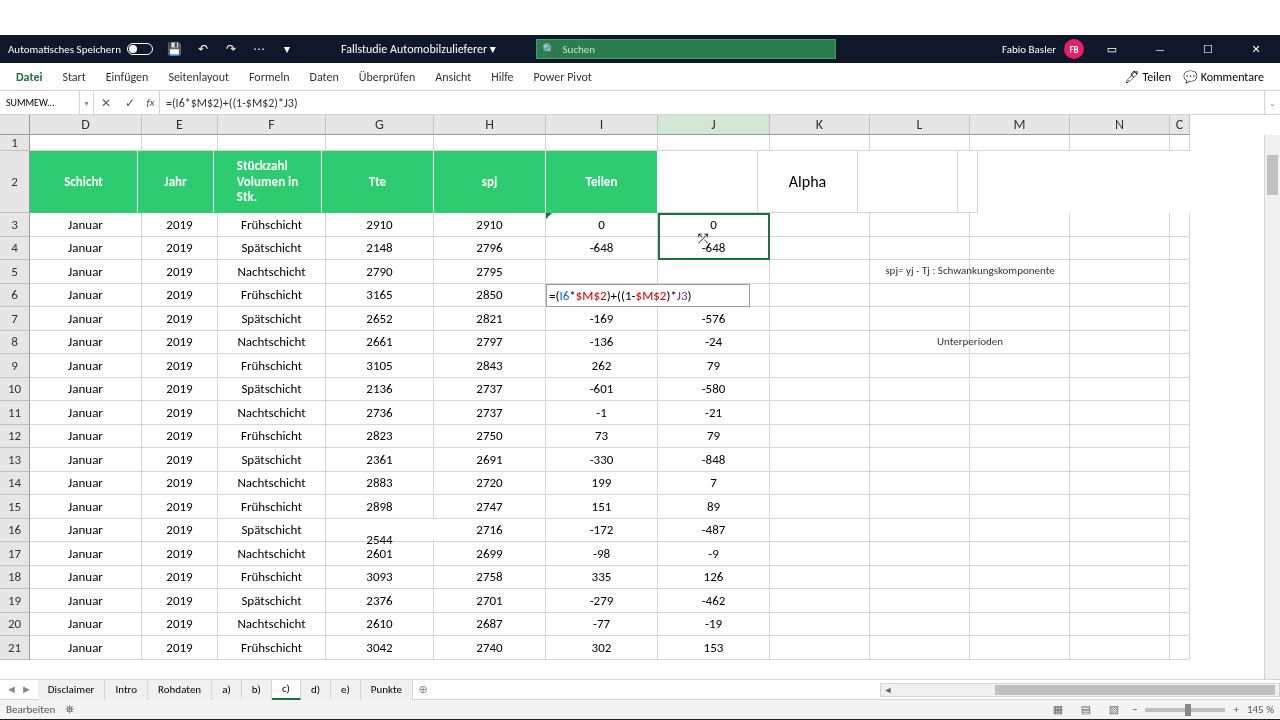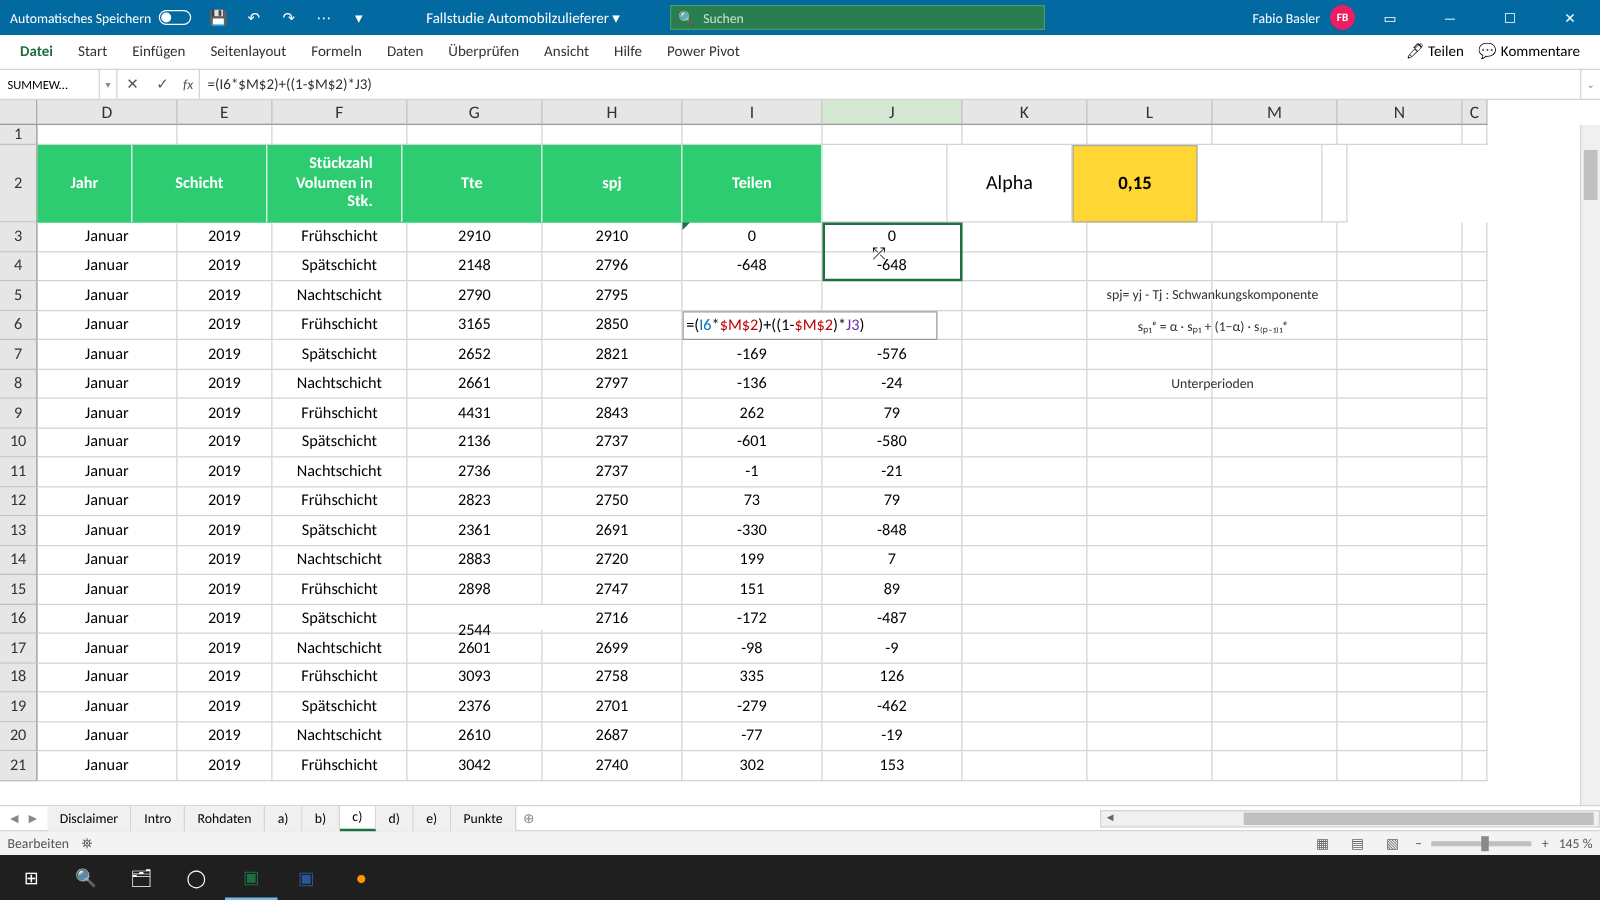--- a/index.html
+++ b/index.html
@@ -1,19 +1,19 @@
 <!DOCTYPE html>
 <html><head>
 <meta charset="utf-8">
 <style>
 * { margin: 0; padding: 0; box-sizing: border-box; font-family: 'Segoe UI', Calibri, sans-serif; }
 body { background: #fff; overflow: hidden; width: 1280px; height: 720px; position: relative; }
 
 
-.titlebar { background: #0369a1; height: 28px; display: flex; align-items: center; color: #fff; font-size: 11px; }
+.titlebar { background: #0f172a; height: 28px; display: flex; align-items: center; color: #fff; font-size: 11px; margin-top: 35px; }
 .autosave { display: flex; align-items: center; gap: 6px; padding: 0 8px; }
 .toggle { width: 26px; height: 12px; border: 1px solid #fff; border-radius: 6px; position: relative; }
 .toggle::after { content: ''; position: absolute; width: 8px; height: 8px; background: #fff; border-radius: 50%; top: 1px; left: 1px; }
 .qat-icon { width: 28px; height: 28px; display: flex; align-items: center; justify-content: center; color: #fff; font-size: 12px; }
 .doc-title { margin-left: 40px; font-size: 12px; }
 .search-box { margin-left: 40px; background: #2a7d4e; border: 1px solid #4a9968; height: 20px; width: 300px; display: flex; align-items: center; padding: 0 6px; gap: 6px; font-size: 11px; color: #c8e0d0; }
 .titlebar-right { margin-left: auto; display: flex; align-items: center; gap: 8px; padding-right: 4px; }
 .user-badge { width: 20px; height: 20px; background: #e91e63; border-radius: 50%; display: flex; align-items: center; justify-content: center; font-size: 9px; font-weight: bold; }
 .win-btn { width: 40px; height: 28px; display: flex; align-items: center; justify-content: center; font-size: 11px; }
 
@@ -40,21 +40,21 @@
 .col-h.sel { background: #d2e8d2; }
 .row-headers { position: absolute; left: 0; top: 20px; width: 30px; }
 .row-h { height: 23.5px; border-bottom: 1px solid #c0c0c0; border-right: 1px solid #999; display: flex; align-items: center; justify-content: center; background: #e6e6e6; font-size: 13px; color: #333; }
 .row-h.tall { height: 62px; }
 .row-h.r1 { height: 16px; }
 .cells { position: absolute; left: 30px; top: 20px; }
 .row { display: flex; height: 23.5px; }
 .row.tall { height: 62px; }
 .row.r1 { height: 16px; }
 .cell { border-right: 1px solid #d4d4d4; border-bottom: 1px solid #d4d4d4; display: flex; align-items: center; justify-content: center; font-size: 13px; color: #000; padding: 0 4px; overflow: visible; white-space: nowrap; }
-.cell.hdr { background: #2ecc71; color: #fff; font-weight: bold; border-right: 1px solid #fff; border-bottom: 1px solid #2ecc71; text-align: right; line-height: 1.2; flex-direction: column; }
+.cell.hdr { background: #2ecc71; color: #fff; font-weight: bold; border-right: 1px solid #fff; border-bottom: 1px solid #2ecc71; text-align: left; line-height: 1.2; flex-direction: column; }
 .cell.alpha-label { font-size: 16px; }
 .cell.alpha-val { background: #ffd633; font-weight: bold; font-size: 15px; border: 1px solid #aaa; }
 .cell.edit-overflow { position: absolute; background: #fff; border: 1px solid #999; z-index: 4; justify-content: flex-start; font-size: 13px; padding: 0 2px; }
 .sel-border { position: absolute; border: 2px solid #1e6f42; pointer-events: none; z-index: 3; }
 .green-mark { position: absolute; width: 0; height: 0; border-top: 6px solid #1e6f42; border-right: 6px solid transparent; }
 
 .vscroll { position: absolute; right: 0; top: 20px; width: 16px; bottom: 0; background: #f0f0f0; border-left: 1px solid #d4d4d4; }
 .vscroll-thumb { position: absolute; left: 2px; right: 2px; top: 20px; height: 40px; background: #c0c0c0; }
 
 
@@ -191,29 +191,28 @@
         <div class="cell" style="width: 112px;"></div>
         <div class="cell" style="width: 112px;"></div>
         <div class="cell" style="width: 112px;"></div>
         <div class="cell" style="width: 100px;"></div>
         <div class="cell" style="width: 100px;"></div>
         <div class="cell" style="width: 100px;"></div>
         <div class="cell" style="width: 100px;"></div>
         <div class="cell" style="width: 20px;"></div>
       </div>
       <div class="row tall">
+        <div class="cell hdr" style="width: 108px;">Schicht</div>
         <div class="cell hdr" style="width: 76px;">Jahr</div>
-        <div class="cell hdr" style="width: 108px;">Schicht</div>
         <div class="cell hdr" style="width: 108px;">Stückzahl<br>Volumen in<br>Stk.</div>
         <div class="cell hdr" style="width: 112px;">Tte</div>
         <div class="cell hdr" style="width: 112px;">spj</div>
         <div class="cell hdr" style="width: 112px;">Teilen</div>
         <div class="cell" style="width: 100px;"></div>
         <div class="cell alpha-label" style="width: 100px;">Alpha</div>
-        <div class="cell alpha-val" style="width: 100px;">0,15</div>
         <div class="cell" style="width: 100px;"></div>
         <div class="cell" style="width: 20px;"></div>
       </div>
       <div class="row">
         <div class="cell" style="width: 112px;">Januar</div>
         <div class="cell" style="width: 76px;">2019</div>
         <div class="cell" style="width: 108px;">Frühschicht</div>
         <div class="cell" style="width: 108px;">2910</div>
         <div class="cell" style="width: 112px;">2910</div>
         <div class="cell" style="width: 112px;">0</div>
@@ -291,21 +290,21 @@
         <div class="cell" style="width: 100px; justify-content: flex-start;"></div>
         <div class="cell" style="width: 100px; justify-content: flex-start;"></div>
         <div class="cell" style="width: 100px; justify-content: flex-start;"></div>
         <div class="cell" style="width: 100px; justify-content: flex-start;"></div>
         <div class="cell" style="width: 20px; justify-content: flex-start;"></div>
       </div>
       <div class="row">
         <div class="cell" style="width: 112px;">Januar</div>
         <div class="cell" style="width: 76px;">2019</div>
         <div class="cell" style="width: 108px;">Frühschicht</div>
-        <div class="cell" style="width: 108px;">4431</div>
+        <div class="cell" style="width: 108px;">3105</div>
         <div class="cell" style="width: 112px;">2843</div>
         <div class="cell" style="width: 112px;">262</div>
         <div class="cell" style="width: 112px;">79</div>
         <div class="cell" style="width: 100px; justify-content: flex-start;"></div>
         <div class="cell" style="width: 100px; justify-content: flex-start;"></div>
         <div class="cell" style="width: 100px; justify-content: flex-start;"></div>
         <div class="cell" style="width: 100px; justify-content: flex-start;"></div>
         <div class="cell" style="width: 20px; justify-content: flex-start;"></div>
       </div>
       <div class="row">
@@ -473,21 +472,20 @@
         <div class="cell" style="width: 100px; justify-content: flex-start;"></div>
         <div class="cell" style="width: 100px; justify-content: flex-start;"></div>
         <div class="cell" style="width: 100px; justify-content: flex-start;"></div>
         <div class="cell" style="width: 100px; justify-content: flex-start;"></div>
         <div class="cell" style="width: 20px; justify-content: flex-start;"></div>
       </div>
       <div class="sel-border" style="left: 628px; top: 78px; width: 112px; height: 47px;"></div>
       <div class="green-mark" style="left: 516px; top: 78px;"></div>
       <div class="cell edit-overflow" style="left: 516px; top: 148.5px; height: 23.5px; width: 204px;">=(<span class="formula-seg-ref">I6</span>*<span class="formula-seg-abs">$M$2</span>)+((1-<span class="formula-seg-abs">$M$2</span>)*<span class="formula-seg-j3">J3</span>)</div>
       <div class="note-text" style="position: absolute; left: 810px; top: 129px; width: 260px; text-align: center;">spj= yj - Tj : Schwankungskomponente</div>
-      <div class="note-text" style="position: absolute; left: 810px; top: 152.5px; width: 260px; text-align: center;">sₚ₁ᵉ = α · sₚ₁ + (1−α) · s₍ₚ₋₁₎₁ᵉ</div>
       <div class="note-text" style="position: absolute; left: 810px; top: 199.5px; width: 260px; text-align: center;">Unterperioden</div>
       <div style="position: absolute; left: 668px; top: 96px; font-size: 13px;">⤱</div>
     </div>
   <div class="vscroll">
     <div class="vscroll-thumb"></div>
   </div>
 </div>
 
 <div class="sheet-bar">
   <div class="sheet-nav">

